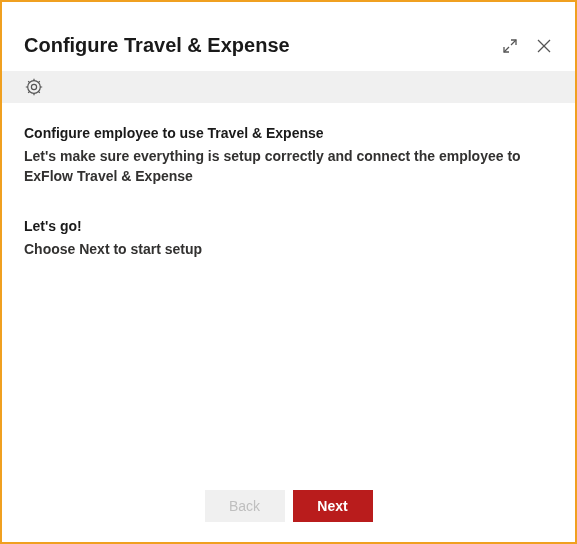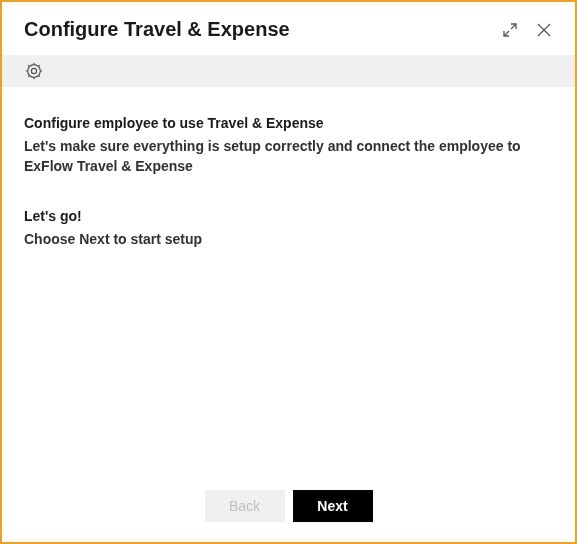--- a/index.html
+++ b/index.html
@@ -9,21 +9,21 @@
       width: 577px;
       height: 544px;
       border: 2px solid #f0a020;
       display: flex;
       flex-direction: column;
       color: #323130;
     }
     .header {
       display: flex;
       align-items: center;
-      padding: 16px 22px 14px 22px;
+      padding: 32px 22px 14px 22px;
     }
     .header-title {
       font-size: 20px;
       font-weight: 600;
       flex: 1;
       color: #1a1a1a;
     }
     .header-icons {
       display: flex;
       gap: 16px;
@@ -45,21 +45,20 @@
       align-items: center;
     }
     .toolbar .gear {
       width: 20px;
       height: 20px;
       color: #555;
     }
     .content {
       padding: 22px 22px;
       flex: 1;
-      margin-top: 6px;
     }
     .section-title {
       font-size: 14px;
       font-weight: 600;
       margin-bottom: 6px;
       color: #1a1a1a;
     }
     .section-desc {
       font-size: 14px;
       font-weight: 700;
@@ -81,21 +80,21 @@
       cursor: pointer;
       font-family: inherit;
       padding: 0 14px;
     }
     .btn-disabled {
       background: #f0f0f0;
       color: #bfbfbf;
       cursor: not-allowed;
     }
     .btn-primary {
-      background: #000000;
+      background: #b91c1c;
       color: #fff;
       font-weight: 600;
     }
     svg { display: block; }
   </style>
 </head>
 <body>
 
 <div class="header">
   <div class="header-title">Configure Travel &amp; Expense</div>

